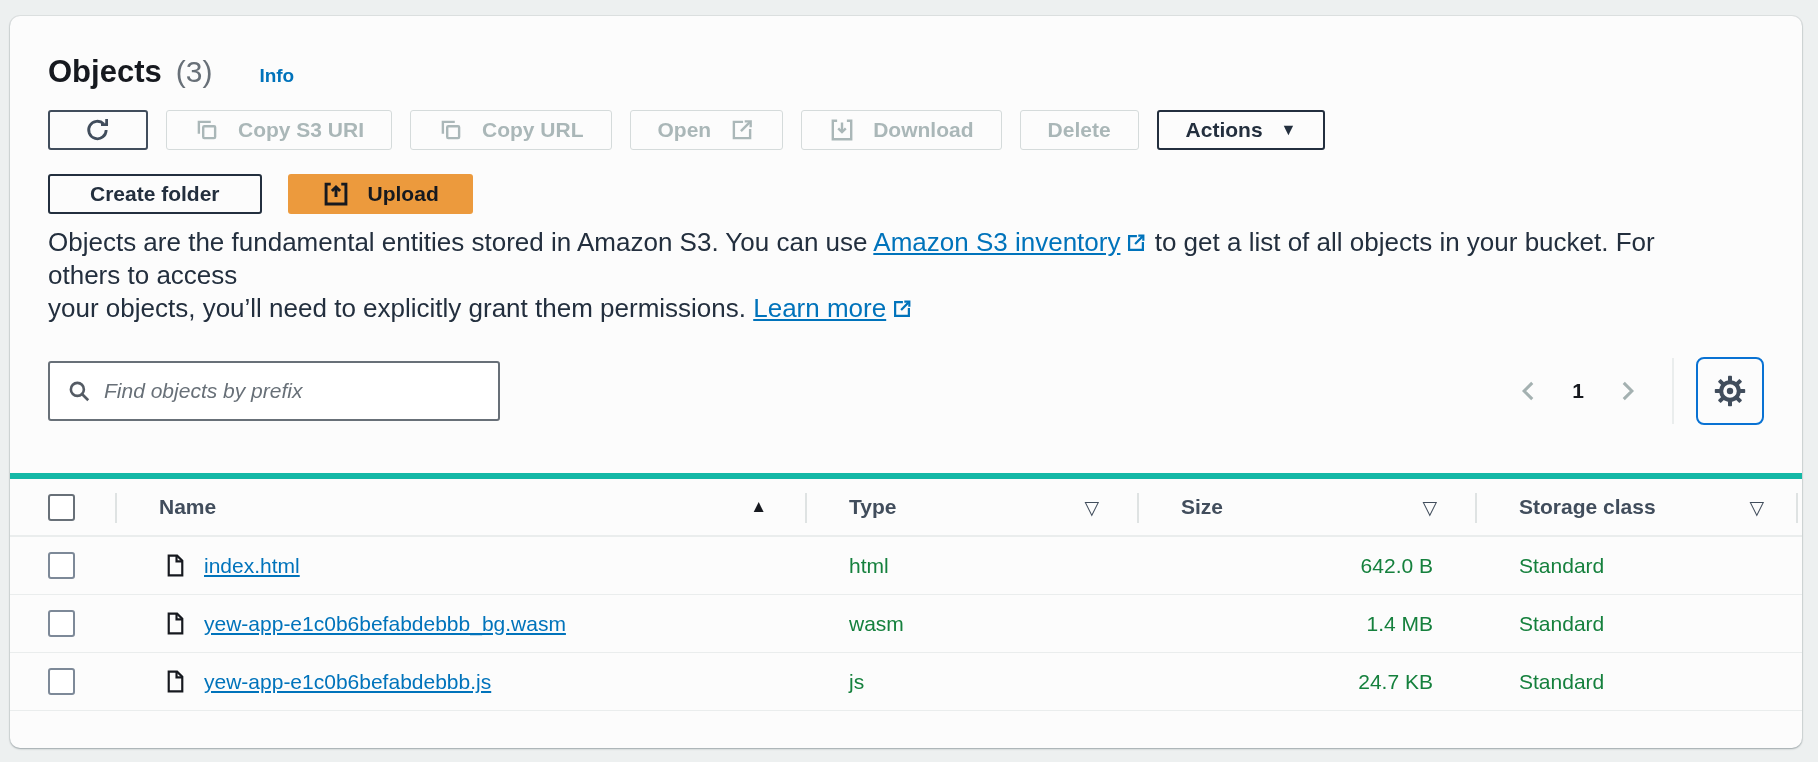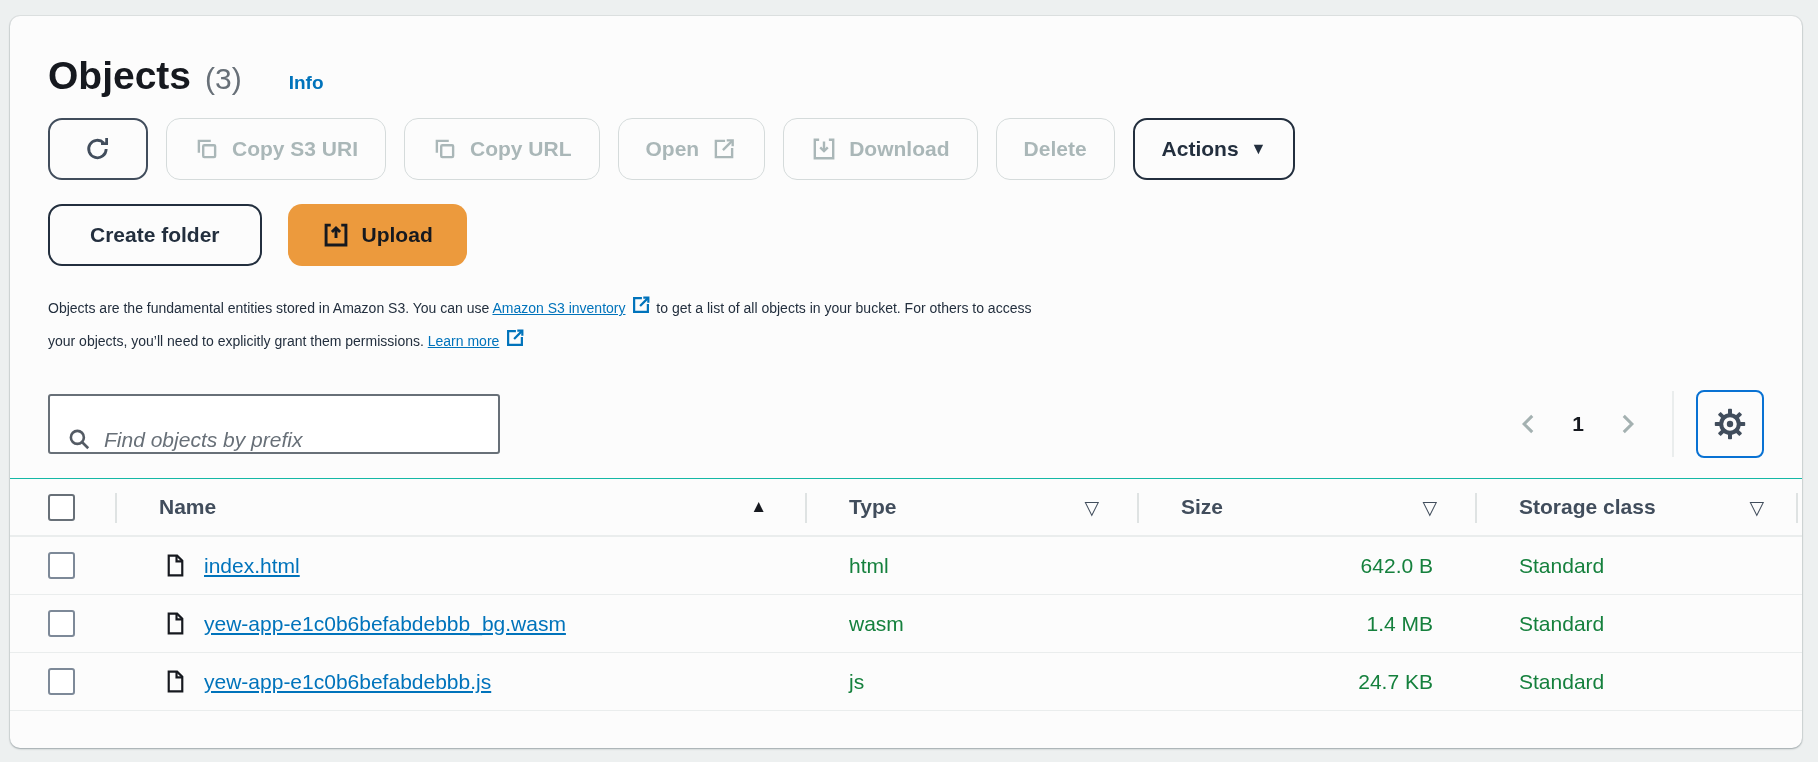--- a/index.html
+++ b/index.html
@@ -13,65 +13,65 @@
     position:absolute; left:10px; top:16px; width:1792px; height:732px;
     background:#fcfcfc; border-radius:10px;
     box-shadow:0 1px 2px rgba(0,28,36,.3), 0 0 0 1px rgba(0,28,36,.06);
     overflow:hidden;
   }
   .card-inner { padding:38px 0 0 0; }
   .pad { padding-left:38px; padding-right:38px; }
 
   
   .hdr-row { display:flex; align-items:baseline; gap:14px; }
-  .title { font-size:39px; font-weight:bold; color:#16191f; }
+  .title { font-size:31px; font-weight:bold; color:#16191f; }
   .count { font-size:30px; font-weight:400; color:#687078; }
   .info-link { font-size:19px; font-weight:bold; color:#0073bb; cursor:pointer;margin-left:33px; }
 
   
   .btn-row { display:flex; gap:18px; margin-top:20px; }
   .btn {
-    height:62px; display:inline-flex; align-items:center; justify-content:center;
-    gap:12px; padding:0 27px; border-radius:14px; font-size:21px; font-weight:bold;
+    height:40px; display:inline-flex; align-items:center; justify-content:center;
+    gap:18px; padding:0 27px; border-radius:3px; font-size:21px; font-weight:bold;
     background:#fcfcfc; cursor:pointer; white-space:nowrap;
   }
   .btn-disabled { border:1px solid #d5dbdb; color:#aab7b8; cursor:default; }
   .btn-normal { border:2px solid #414d5c; color:#414d5c; }
   .btn-icon-only { width:100px; padding:0; }
   .btn-primary { border:none; background:#ec9a3d; color:#16191f; }
   .btn .caret { font-size:16px; line-height:1; }
   .icn { display:inline-flex; align-items:center; }
 
   
-  .desc { margin-top:26px; font-size:14px; line-height:33px; color:#232f3e; max-width:1745px; }
+  .desc { margin-top:12px; font-size:26px; line-height:33px; color:#232f3e; max-width:1745px; }
   .desc a { color:#0073bb; text-decoration:underline; cursor:pointer; }
   .ext { display:inline-flex; vertical-align:-3px; margin-left:5px; color:#0073bb; }
 
   
   .search-row { margin-top:32px; display:flex; align-items:center; }
   .search-box {
     width:452px; height:60px; border:2px solid #687078; border-radius:3px;
-    background:#fff; display:flex; align-items:flex-end; padding:0 16px; gap:12px;
+    background:#fff; display:flex; align-items:center; padding:0 16px; gap:12px;
   }
   .search-box input {
     border:none; outline:none; flex:1; font-size:21px; font-style:italic;
     font-family:inherit; color:#16191f; background:transparent;
   }
   .search-box input::placeholder { color:#687078; font-style:italic; }
   .pager { margin-left:auto; display:flex; align-items:center; gap:8px; }
   .page-btn { background:none; border:none; cursor:pointer; display:flex; align-items:center; padding:6px; }
   .page-num { font-size:21px; font-weight:bold; color:#16191f; padding:0 16px; }
   .vsep { width:2px; height:66px; background:#eaeded; margin:0 14px 0 18px; }
   .gear-btn {
     width:68px; height:68px; border:2px solid #0972d3; border-radius:8px;
     background:#fcfcfc; display:flex; align-items:center; justify-content:center; cursor:pointer;
   }
 
   
-  .table { margin-top:20px; border-top:1px solid #14b8a6; }
+  .table { margin-top:48px; border-top:6px solid #14b8a6; }
   .t-row {
     display:grid; grid-template-columns:105px 690px 332px 338px 327px;
     align-items:center;
   }
   .t-head { height:58px; border-bottom:2px solid #eaeded; }
   .t-body .t-row { height:58px; border-bottom:1px solid #eaeded; background:#fcfcfc; }
   .th {
     position:relative; height:100%; display:flex; align-items:center;
     font-size:21px; font-weight:bold; color:#414d5c; padding-left:44px; padding-right:38px;
   }

